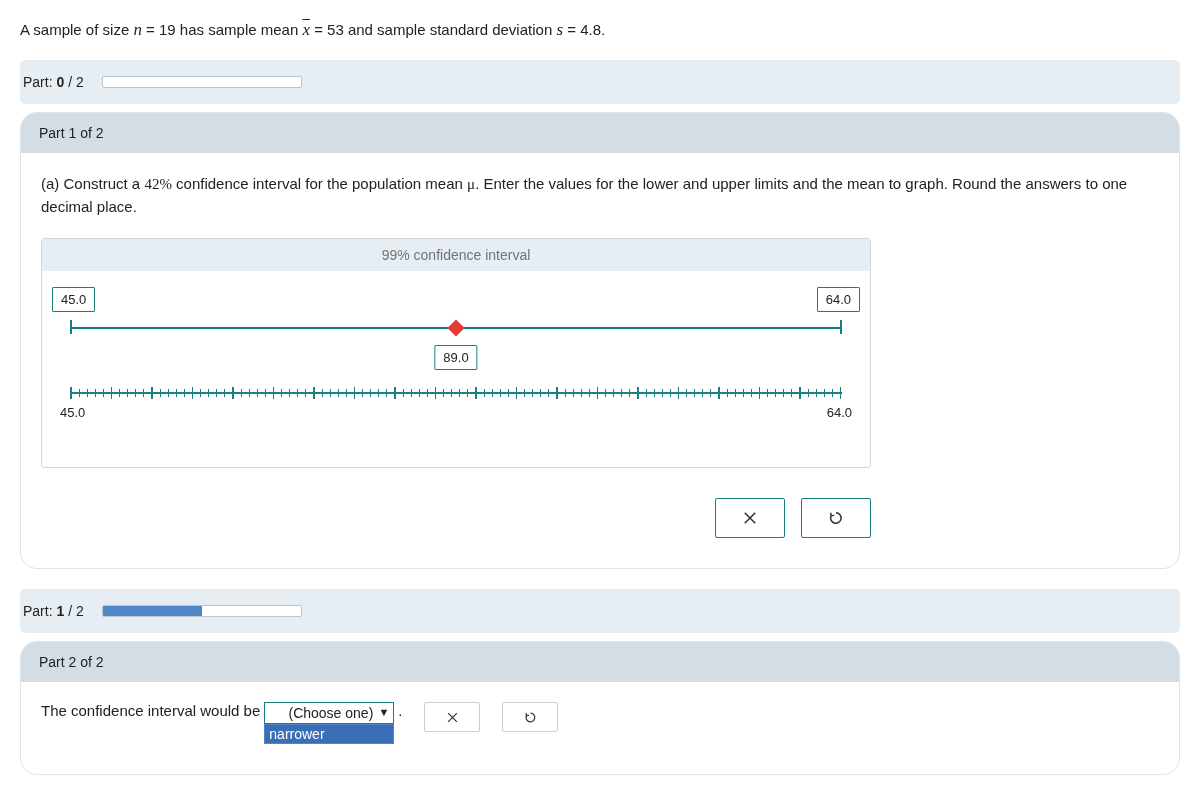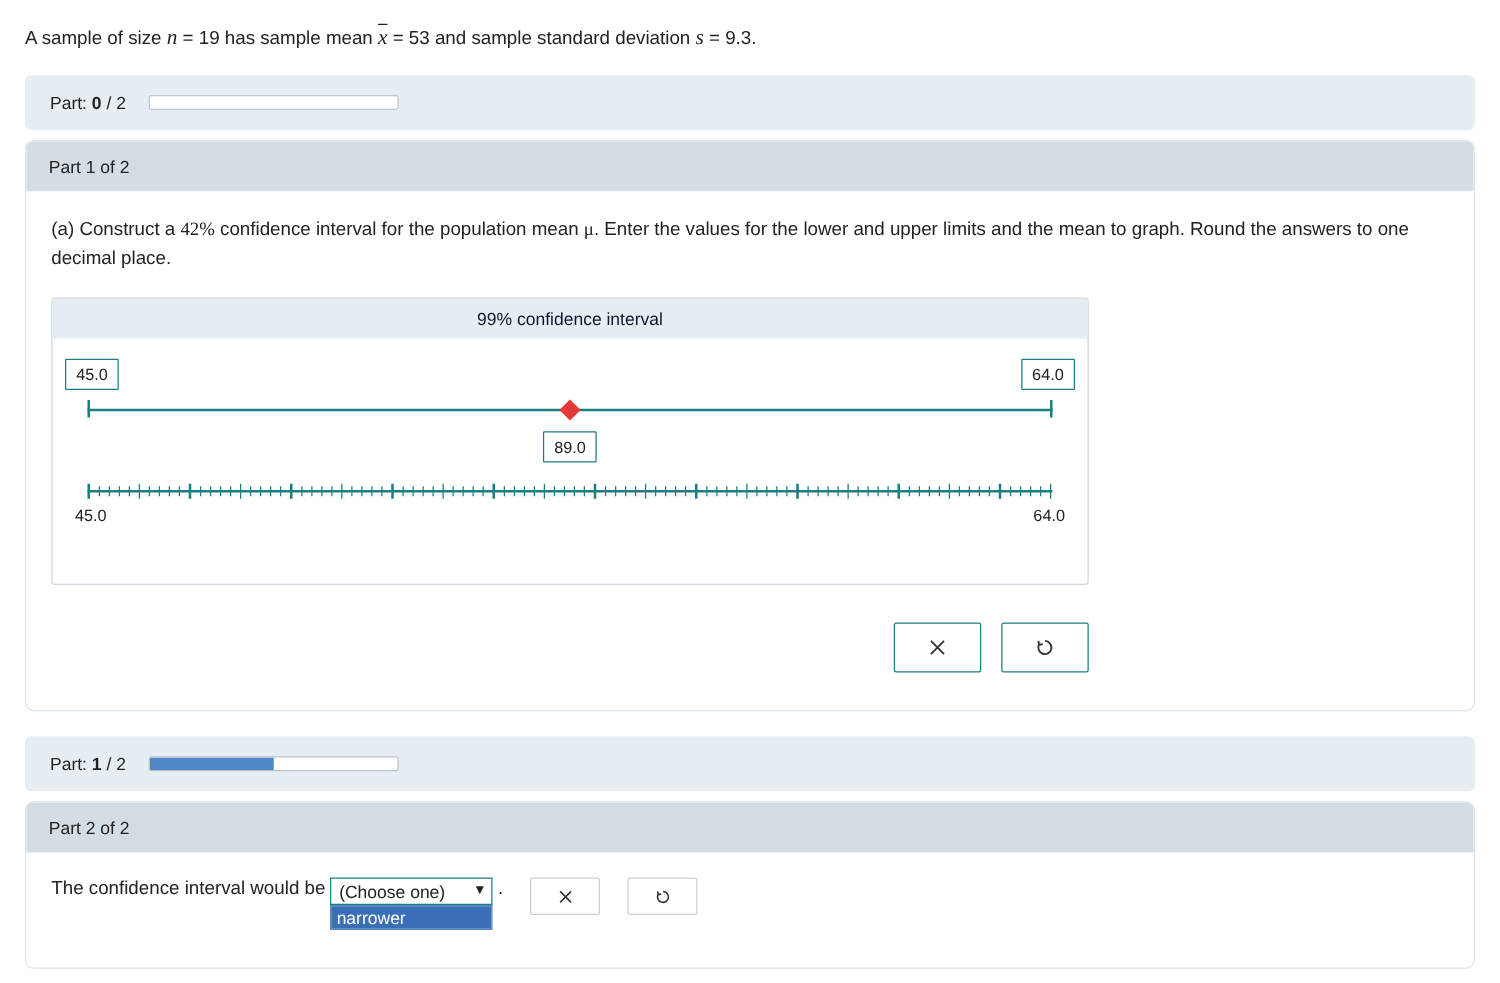--- a/index.html
+++ b/index.html
@@ -13,21 +13,21 @@
   }
   .problem-statement {
     margin-bottom: 20px;
     font-size: 15px;
   }
   .mathvar { font-style: italic; font-family: 'Times New Roman', serif; font-size: 17px; }
   .overline { text-decoration: overline; }
   .part-header-box {
     background: #e6eef4;
     border-radius: 5px;
-    padding: 14px 20px;
+    padding: 14px 3px;
     margin-bottom: 8px;
     display: flex;
     align-items: center;
     gap: 18px;
   }
   .part-header-box .label { font-size: 14px; }
   .progress-bar {
     width: 200px;
     height: 12px;
     border: 1px solid #b8c4d0;
@@ -35,21 +35,21 @@
     border-radius: 2px;
     position: relative;
     overflow: hidden;
   }
   .progress-fill {
     height: 100%;
     background: #4f86c6;
   }
   .part-body {
     border: 1px solid #dde4ea;
-    border-radius: 7px;
+    border-radius: 17px;
     background: #fff;
     margin-bottom: 20px;
     overflow: hidden;
   }
   .part-subheader {
     background: #d4dde4;
     padding: 12px 18px;
     font-size: 14px;
   }
   .part-content {
@@ -58,21 +58,21 @@
   .instruction { font-size: 15px; line-height: 1.5; margin-bottom: 20px; }
   .ci-graph-container {
     border: 1px solid #cfd8de;
     border-radius: 3px;
     width: 830px;
     padding-bottom: 20px;
   }
   .ci-title {
     background: #e6eef4;
     text-align: center;
-    color: #0f172a;
+    color: #737373;
     padding: 8px;
     font-size: 14px;
   }
   .ci-plot-area {
     position: relative;
     height: 160px;
     margin: 16px 10px 0 10px;
   }
   .value-box {
     position: absolute;
@@ -173,20 +173,21 @@
   .icon-btn svg { width: 18px; height: 18px; }
   .answer-line { font-size: 15px; display: flex; align-items: flex-start; flex-wrap: wrap; gap: 4px;}
   .dropdown-wrap { display: inline-block; position: relative; vertical-align: top;}
   .dropdown-display {
     border: 1px solid #1a7f7f;
     padding: 2px 20px 2px 6px;
     font-size: 14px;
     position: relative;
     background: #fff;
     min-width: 110px;
+    text-align: right;
   }
   .dropdown-display::after {
     content: "▼";
     position: absolute;
     right: 4px;
     top: 3px;
     font-size: 11px;
   }
   .dropdown-options {
     border: 1px solid #4f86c6;
@@ -219,21 +220,21 @@
 </style>
 </head>
 <body>
 
 <div class="problem-statement">
   <span>A sample of size </span>
   <span class="mathvar">n</span><span> = 19</span>
   <span> has sample mean </span>
   <span class="mathvar overline">x</span><span> = 53</span>
   <span> and sample standard deviation </span>
-  <span class="mathvar">s</span><span> = 9.3</span><span>.</span>
+  <span class="mathvar">s</span><span> = 4.8</span><span>.</span>
 </div>
 
 <div class="part-header-box">
   <span class="label">Part: <b>0</b> / 2</span>
   <div class="progress-bar">
     <div class="progress-fill" style="width:0%"></div>
   </div>
 </div>
 
 <div class="part-body">

